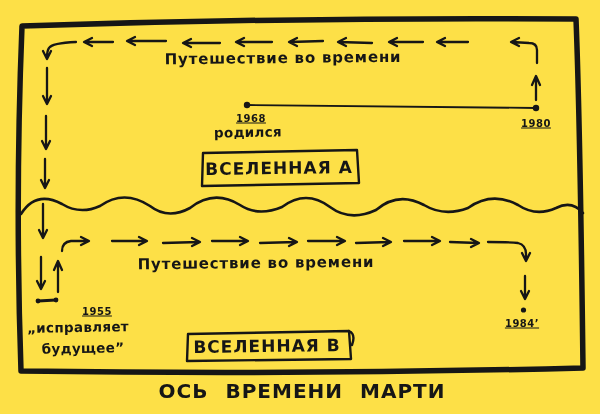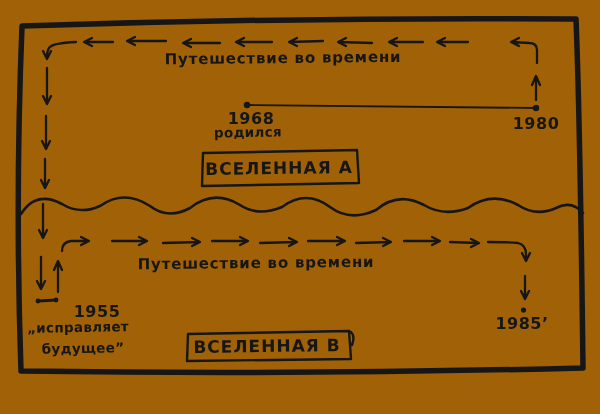--- a/index.html
+++ b/index.html
@@ -1,35 +1,35 @@
 <!DOCTYPE html>
 <html><head>
 <meta charset="utf-8">
 <style>
   html,body{margin:0;padding:0;background:#ffffff;}
   .stage{
     position:relative;
     width:600px;height:414px;
-    background:#a16207;
+    background:#fde047;
     font-family:"DejaVu Sans", sans-serif;
     color:#161616;
     overflow:hidden;
   }
   .stage svg{position:absolute;left:0;top:0;}
   .ink{stroke:#161616;fill:none;stroke-linecap:round;stroke-linejoin:round;}
   .dot{fill:#161616;stroke:none;}
   .t{
     position:absolute;
     transform:translate(-50%,-50%);
     white-space:nowrap;
     font-weight:700;
     color:#161616;
   }
   .travel{font-size:15px;letter-spacing:0.8px;transform:translate(-50%,-50%) rotate(-0.6deg);}
-  .year{font-size:16px;letter-spacing:0.5px;}
+  .year{font-size:10px;letter-spacing:0.5px;text-decoration:underline;}
   .note{font-size:13.5px;letter-spacing:0.3px;transform:translate(-50%,-50%) rotate(-1deg);}
   .boxlabel{font-size:17px;letter-spacing:1px;transform:translate(-50%,-50%) rotate(-0.8deg);}
   .caption{font-size:20px;letter-spacing:1px;word-spacing:9px;}
 </style>
 </head>
 <body>
 
 <div class="stage">
 
   <svg width="600" height="414" viewBox="0 0 600 414">
@@ -104,16 +104,17 @@
   <div class="t travel" style="left:283px;top:58px;">Путешествие во времени</div>
   <div class="t year" style="left:251px;top:118px;">1968</div>
   <div class="t note" style="left:248px;top:132px;">родился</div>
   <div class="t year" style="left:536px;top:123px;">1980</div>
   <div class="t boxlabel" style="left:279px;top:168px;">ВСЕЛЕННАЯ А</div>
 
   <div class="t travel" style="left:256px;top:263px;">Путешествие во времени</div>
   <div class="t year" style="left:49px;top:311px;margin-left:48px;">1955</div>
   <div class="t note" style="left:78px;top:327px;">„исправляет</div>
   <div class="t note" style="left:83px;top:348px;">будущее”</div>
-  <div class="t year" style="left:522px;top:323px;">1985’</div>
+  <div class="t year" style="left:522px;top:323px;">1984’</div>
   <div class="t boxlabel" style="left:267px;top:346px;">ВСЕЛЕННАЯ В</div>
 
+  <div class="t caption" style="left:302px;top:391px;">ОСЬ ВРЕМЕНИ МАРТИ</div>
 </div>
 
 </body></html>

